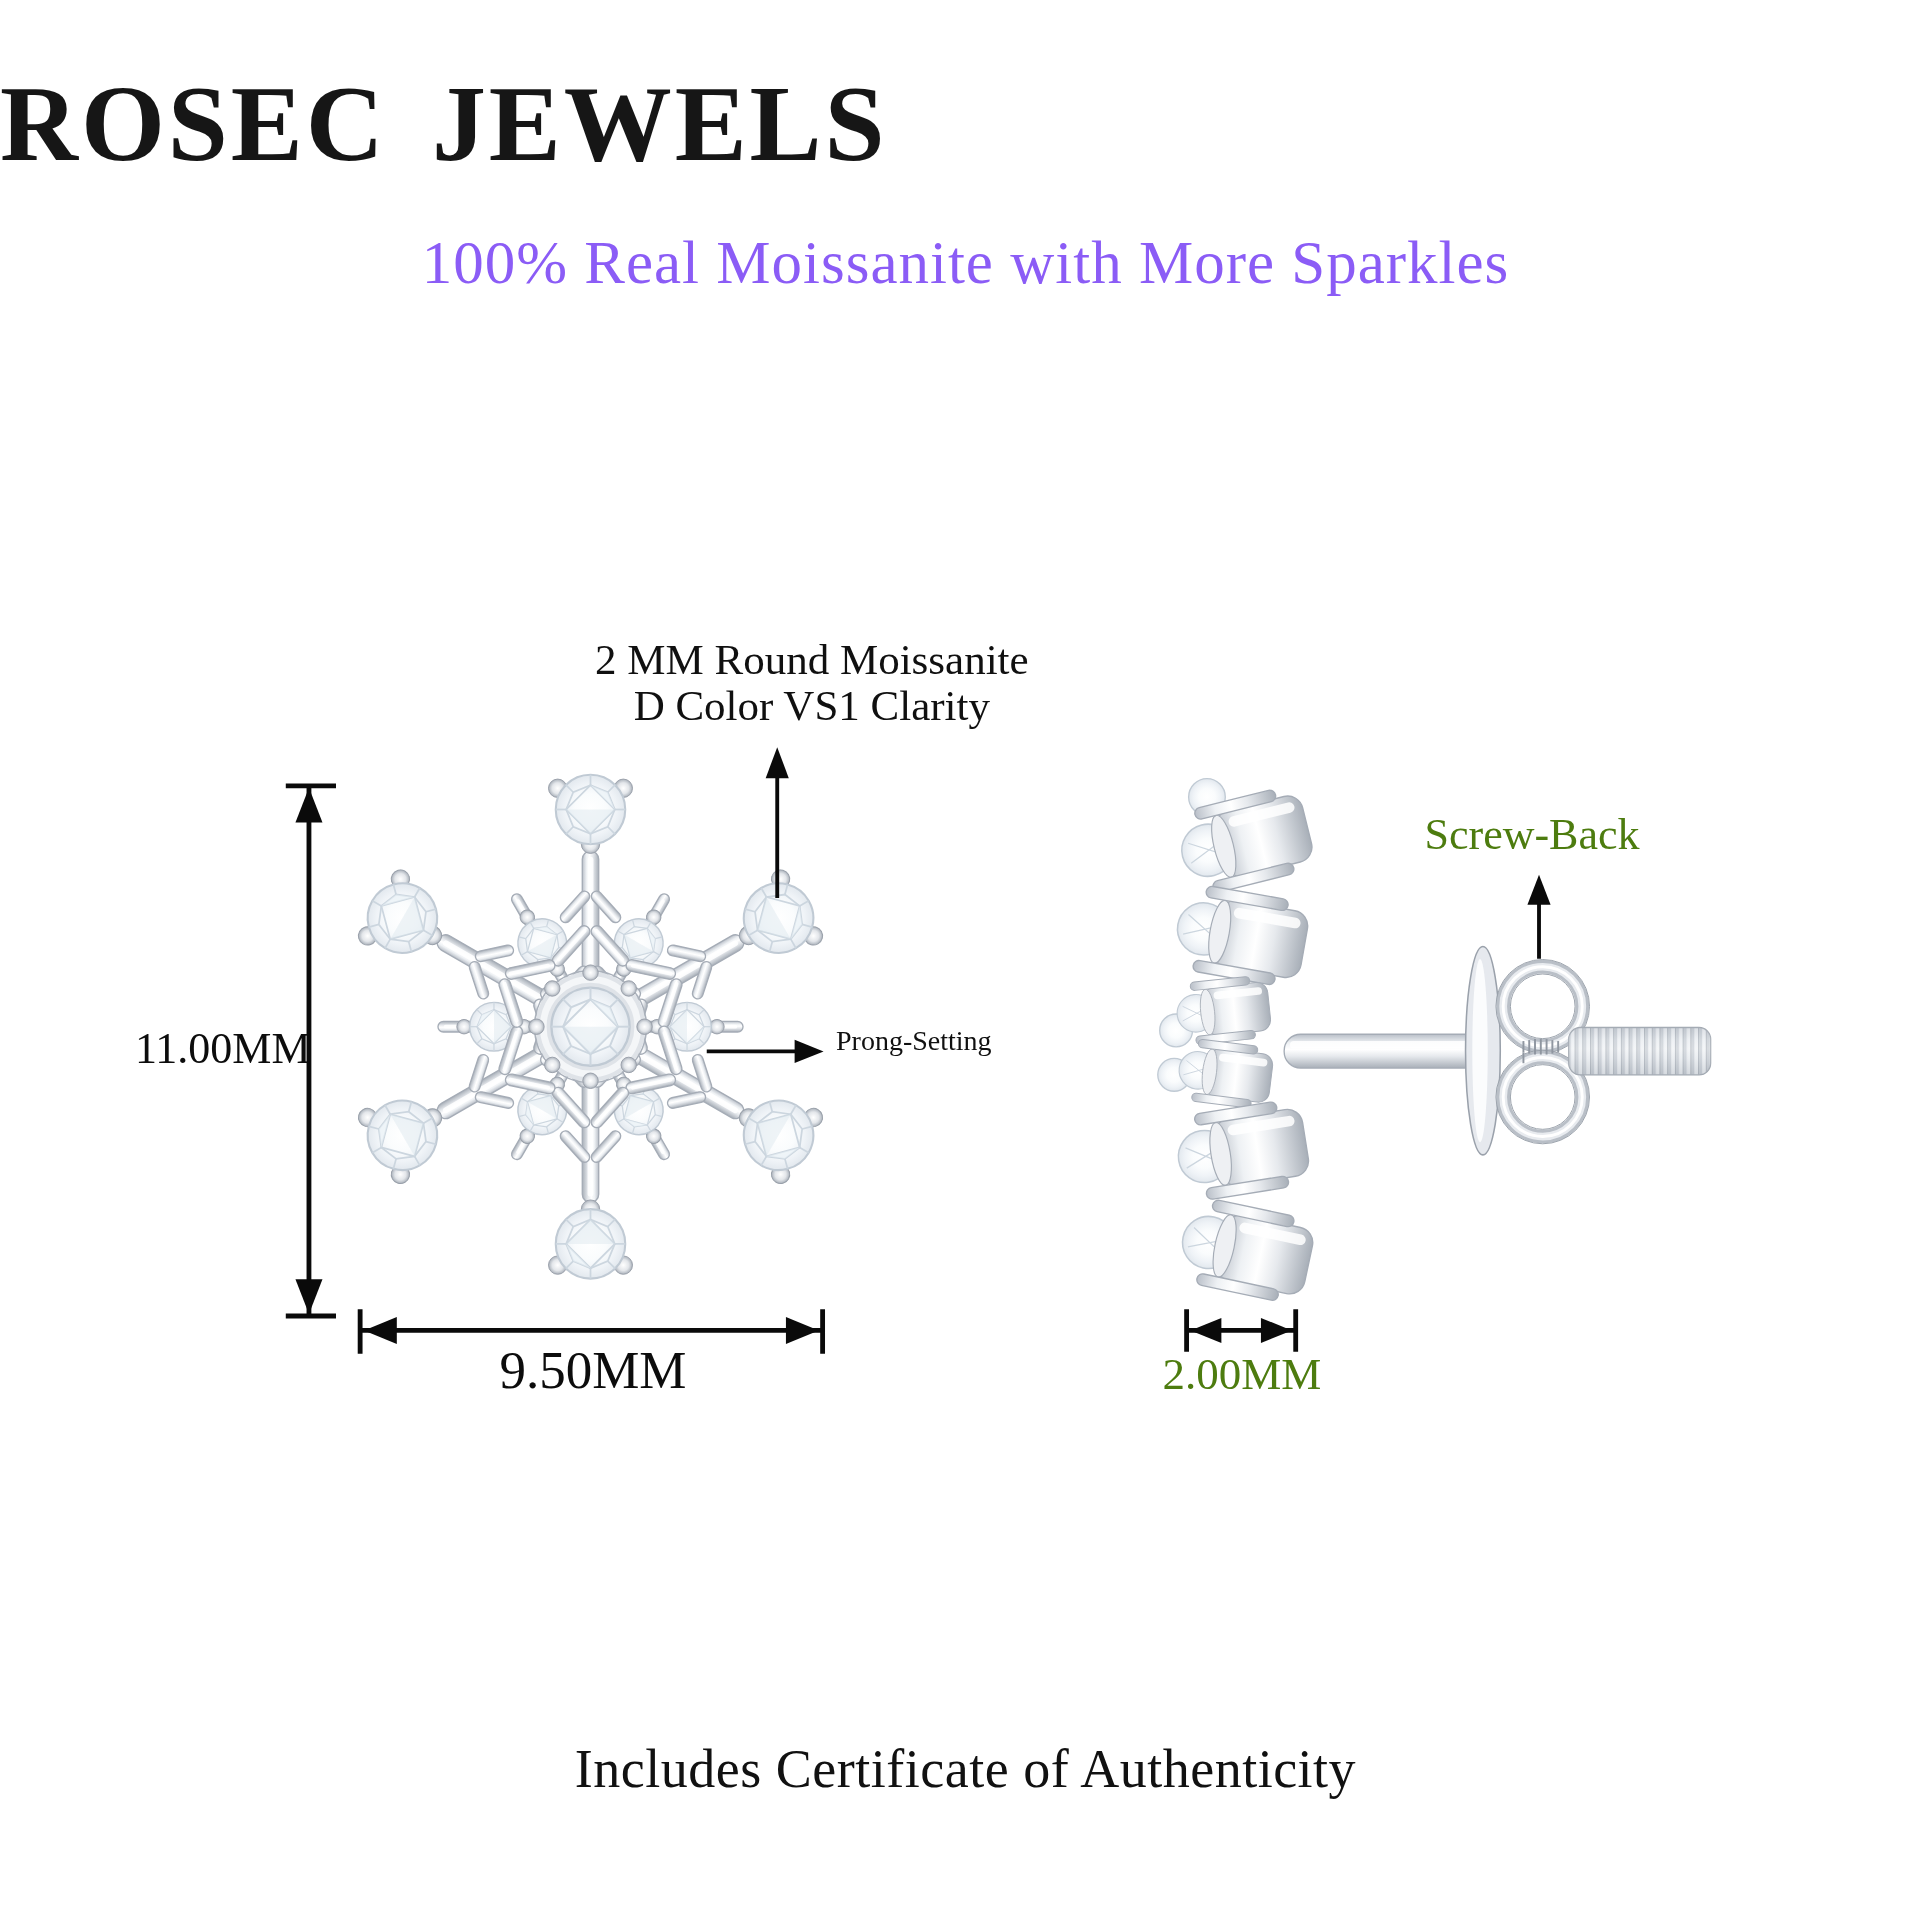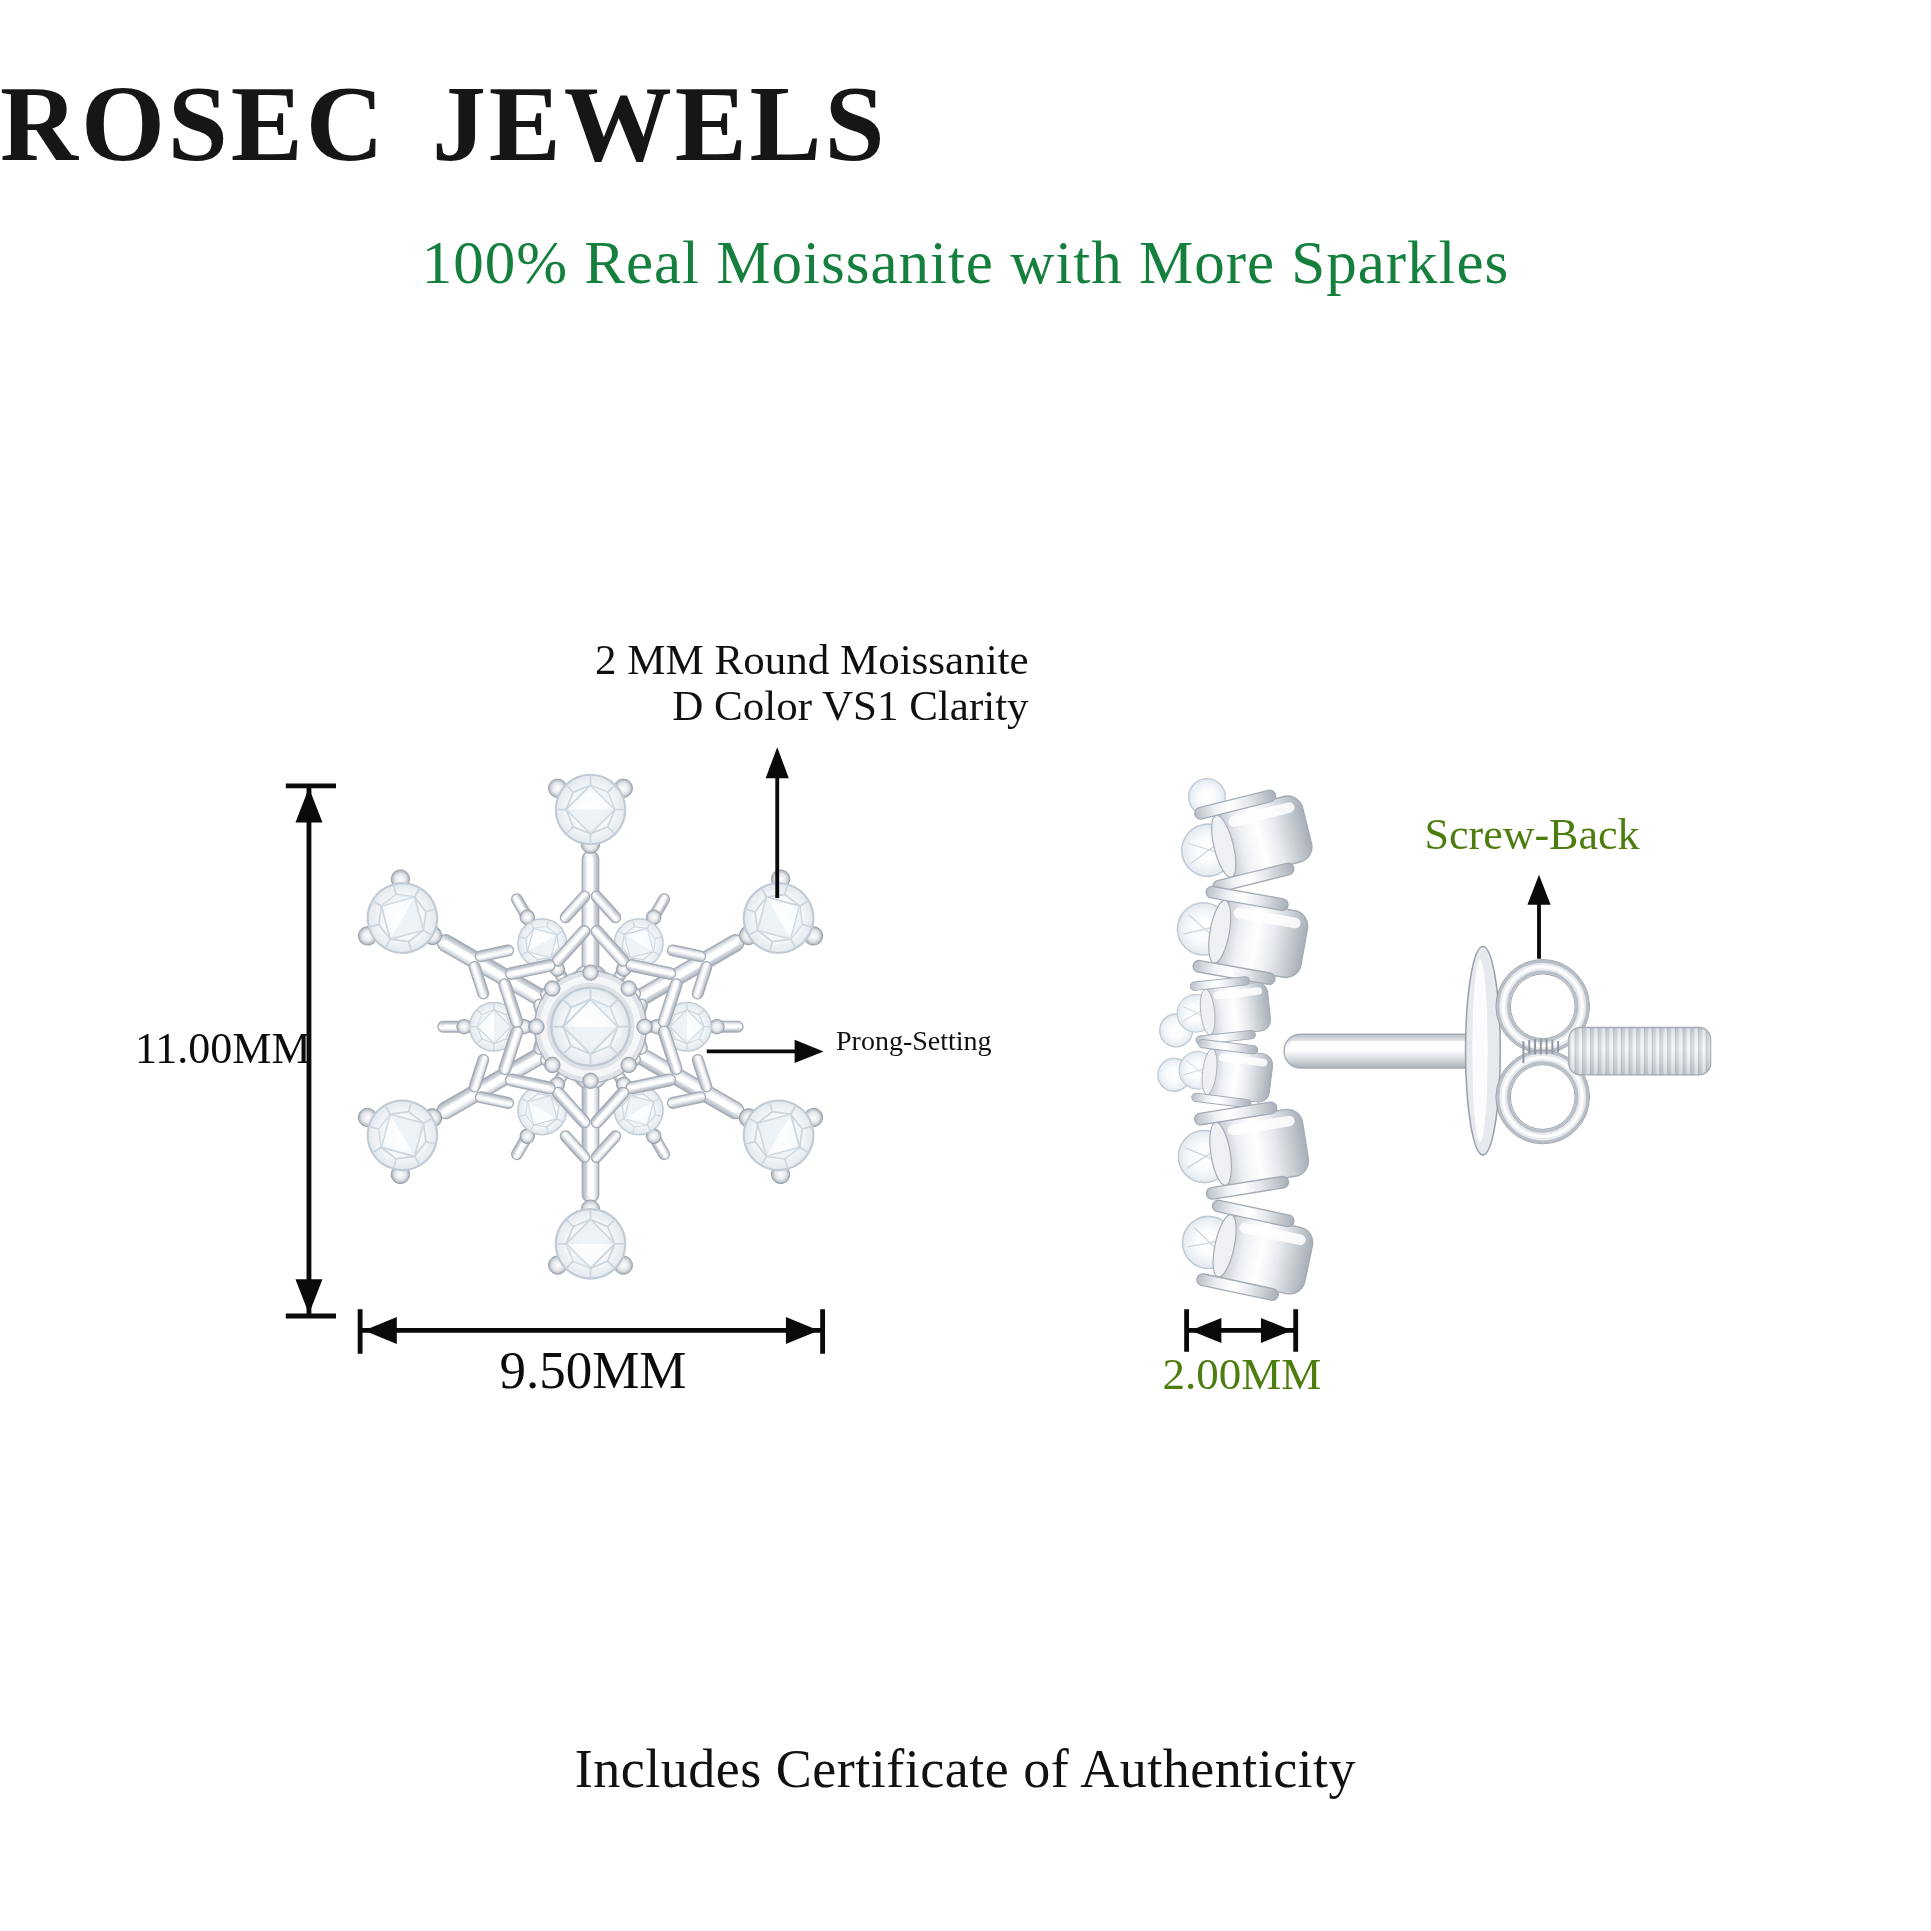--- a/index.html
+++ b/index.html
@@ -4,22 +4,22 @@
 <style>
   html,body{margin:0;padding:0}
   body{
     width:1931px;height:1931px;position:relative;background:#ffffff;
     font-family:"Liberation Serif","DejaVu Serif",serif;color:#141414;overflow:hidden;
   }
   .abs{position:absolute}
   .ctr{transform:translateX(-50%)}
   #brand-title{left:0;right:0;top:62px;font-size:108px;font-weight:bold;
     letter-spacing:2.9px;word-spacing:15.4px;color:#161616}
-  #brand-tagline{left:0;right:0;top:228px;text-align:center;font-size:61px;letter-spacing:1px;color:#15803d}
-  #ann-stone{left:595px;top:637px;font-size:43px;line-height:1.07;text-align:right;color:#101010}
+  #brand-tagline{left:0;right:0;top:228px;text-align:center;font-size:61px;letter-spacing:1px;color:#8b5cf6}
+  #ann-stone{left:595px;top:637px;font-size:43px;line-height:1.07;text-align:center;color:#101010}
   #ann-prong{left:836px;top:1025px;font-size:28px;color:#101010}
   #ann-screw{left:1532px;top:809px;font-size:44px;color:#4d7c0f}
   #dim-height{left:135px;top:1023px;font-size:44px;color:#0c0c0c}
   #dim-width{left:593px;top:1340px;font-size:53px;color:#0c0c0c}
   #dim-side{left:1242px;top:1348px;font-size:45px;color:#4d7c0f}
   #cert-note{left:0;right:0;top:1738px;text-align:center;font-size:54px;letter-spacing:0.5px;color:#111}
   svg.layer{position:absolute;overflow:visible}
   .metal{fill:url(#gMetal);stroke:#a5acb6;stroke-width:1.4}
   .metalV{fill:url(#gMetalV);stroke:#a5acb6;stroke-width:1.4}
   .hl{fill:#ffffff;opacity:.85}

